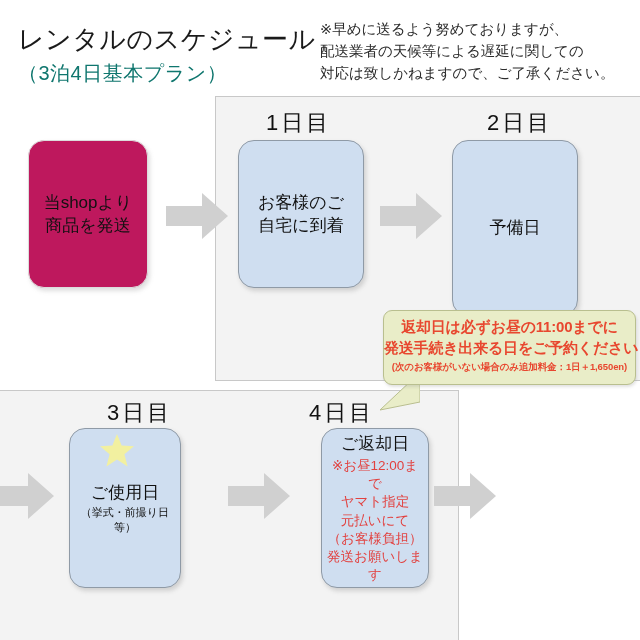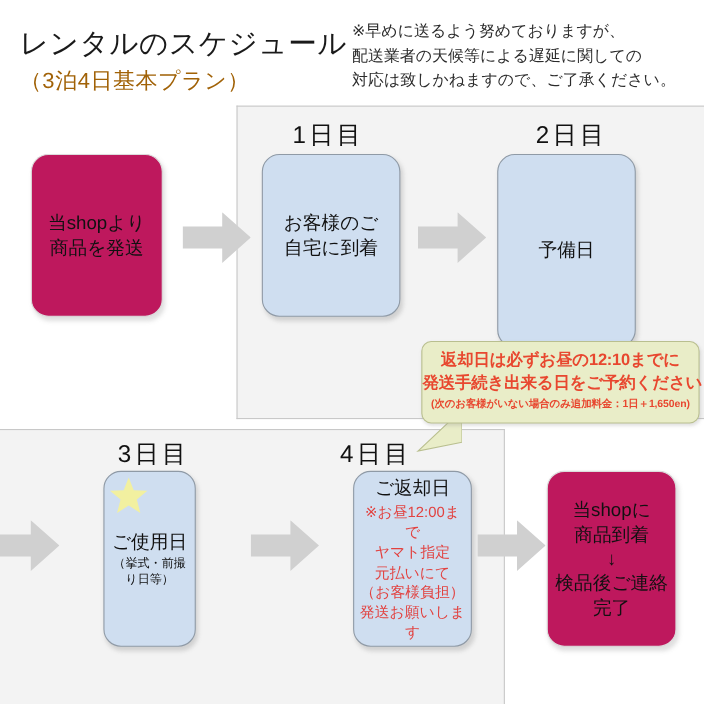--- a/index.html
+++ b/index.html
@@ -14,21 +14,21 @@
   .stage{position:absolute;left:0;top:0;width:640px;height:640px;}
 
   
   .title{
     position:absolute;left:18px;top:22px;
     font-size:26px;color:#1a1a1a;letter-spacing:.5px;
     white-space:nowrap;
   }
   .subtitle{
     position:absolute;left:18px;top:60px;
-    font-size:20px;color:#a16207;letter-spacing:.5px;
+    font-size:20px;color:#0f766e;letter-spacing:.5px;
     white-space:nowrap;
   }
   .note{
     position:absolute;left:320px;top:18px;
     font-size:14.5px;color:#2b2b2b;line-height:1.52;
     white-space:pre-line;
   }
 
   
   .panel{
@@ -156,33 +156,33 @@
       <span class="b-main">予備日</span>
     </span>
   </div>
 
   <div class="callout-tail">
     <svg width="70" height="42" viewBox="0 0 70 42" aria-hidden="true">
       <polygon points="70,0 70,30 30,38 64,6" fill="#e9edc8" stroke="#b9bf8f" stroke-width="1"></polygon>
     </svg>
   </div>
   <div class="callout">
-    <span class="c-l1">返却日は必ずお昼の12:10までに</span>
+    <span class="c-l1">返却日は必ずお昼の11:00までに</span>
     <span class="c-l2">発送手続き出来る日をご予約ください</span>
     <span class="c-l3">(次のお客様がいない場合のみ追加料金：1日＋1,650en)</span>
   </div>
 
   <div class="arrow" style="left:-8px;top:473px;">
     <svg width="62" height="46" viewBox="0 0 62 46" aria-hidden="true">
       <polygon points="0,13 36,13 36,0 62,23 36,46 36,33 0,33" fill="#d0d0d0"></polygon>
     </svg>
   </div>
 
   <div class="daylabel" style="left:107px;top:398px;">3日目</div>
-  <div class="box blue" style="left:94px;top:428px;width:84px;height:160px;">
+  <div class="box blue" style="left:69px;top:428px;width:112px;height:160px;">
     <span class="inner">
       <span class="b-main">ご使用日</span>
       <span class="b-sub">（挙式・前撮り日等）</span>
     </span>
   </div>
   <div class="star" style="left:98px;top:432px;">
     <svg width="38" height="38" viewBox="0 0 38 38" aria-hidden="true">
       <polygon points="19,2 23.6,13.6 36,14.2 26.4,22.2 29.6,34.4 19,27.6 8.4,34.4 11.6,22.2 2,14.2 14.4,13.6" fill="#f2f0a0"></polygon>
     </svg>
   </div>
@@ -204,23 +204,14 @@
 発送お願いします</span>
     </span>
   </div>
 
   <div class="arrow" style="left:434px;top:473px;">
     <svg width="62" height="46" viewBox="0 0 62 46" aria-hidden="true">
       <polygon points="0,13 36,13 36,0 62,23 36,46 36,33 0,33" fill="#d0d0d0"></polygon>
     </svg>
   </div>
 
-  <div class="box gray" style="left:497px;top:428px;width:118px;height:160px;">
-    <span class="inner">
-      <span class="b-main">当shopに
-商品到着</span>
-      <span class="b-arrow">↓</span>
-      <span class="b-main">検品後ご連絡
-完了</span>
-    </span>
-  </div>
 
 </div>
 
 </body></html>

